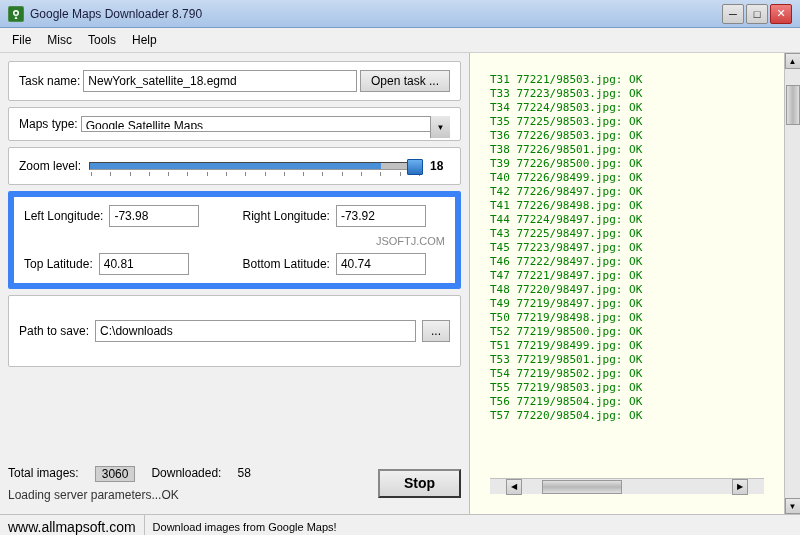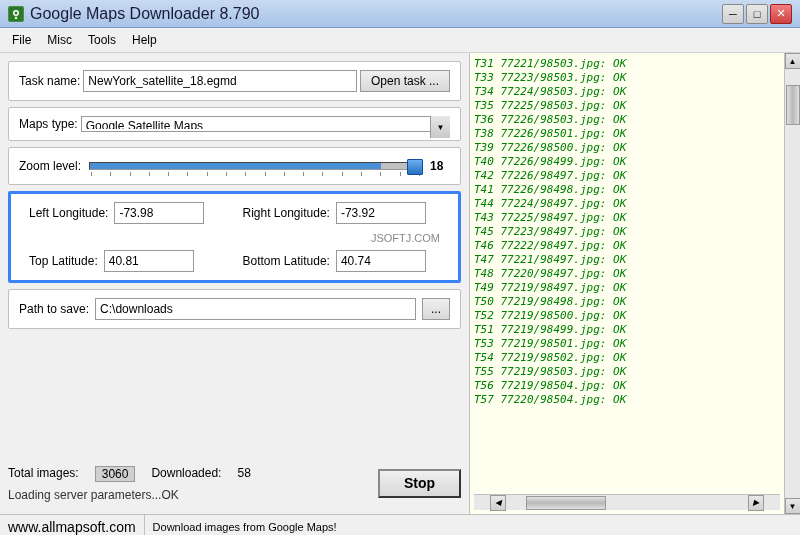--- a/index.html
+++ b/index.html
@@ -30,21 +30,21 @@
       border-radius: 2px;
       display: flex;
       align-items: center;
       justify-content: center;
       font-size: 10px;
       color: white;
       font-weight: bold;
     }
     .title-bar-text {
       flex: 1;
-      font-size: 16px;
+      font-size: 12px;
       color: #1a1a3a;
     }
     .title-bar-buttons {
       display: flex;
       gap: 2px;
     }
     .title-btn {
       width: 22px;
       height: 20px;
       border: 1px solid #888;
@@ -217,22 +217,22 @@
     }
     .zoom-value {
       font-size: 12px;
       font-weight: bold;
       min-width: 20px;
     }
 
     
     .coords-section {
       background: #ffffff;
-      border: 3px solid #3b82f6;
-      padding: 8px 18px;
+      border: 6px solid #3b82f6;
+      padding: 8px 10px;
       border-radius: 2px;
     }
     .coords-grid {
       display: grid;
       grid-template-columns: 1fr 1fr;
       gap: 6px 16px;
     }
     .coord-row {
       display: flex;
       align-items: center;
@@ -250,21 +250,21 @@
       font-size: 11px;
       color: #888;
       text-align: right;
       padding-top: 2px;
     }
 
     
     .path-section {
       background: #ffffff;
       border: 1px solid #c0c0c0;
-      padding: 8px 10px;
+      padding: 24px 10px;
       border-radius: 2px;
     }
     .path-row {
       display: flex;
       align-items: center;
       gap: 6px;
     }
     .path-input {
       flex: 1;
       border: 1px solid #999;
@@ -322,25 +322,24 @@
     }
     .status-right {
       padding: 0 8px;
       font-size: 11px;
     }
 
     
     .right-panel {
       flex: 1;
       background: #fffff0;
-      padding: 4px;
+      padding: 20px;
       overflow: hidden;
       display: flex;
       flex-direction: column;
-      font-style: italic;
     }
     .log-area {
       flex: 1;
       overflow: hidden;
       font-family: monospace;
       font-size: 11px;
       line-height: 14px;
     }
     .log-line {
       color: #008000;

